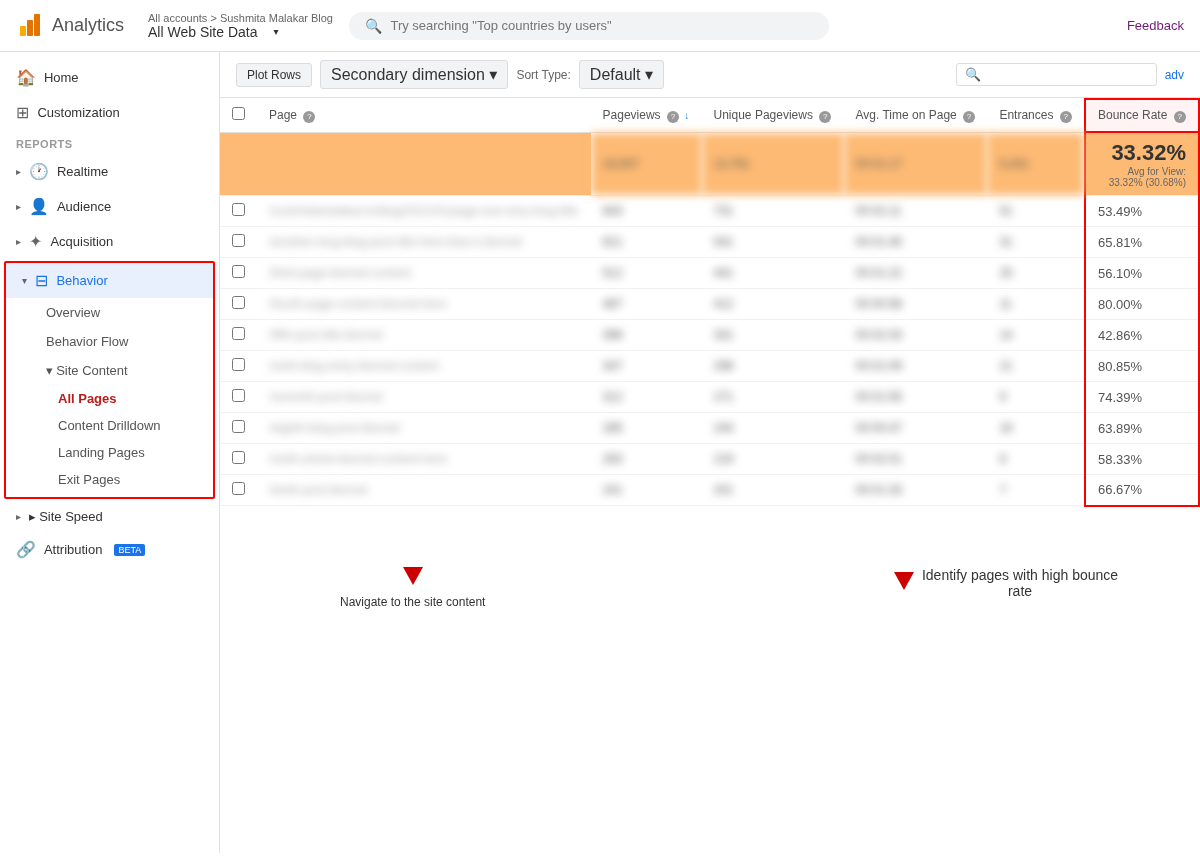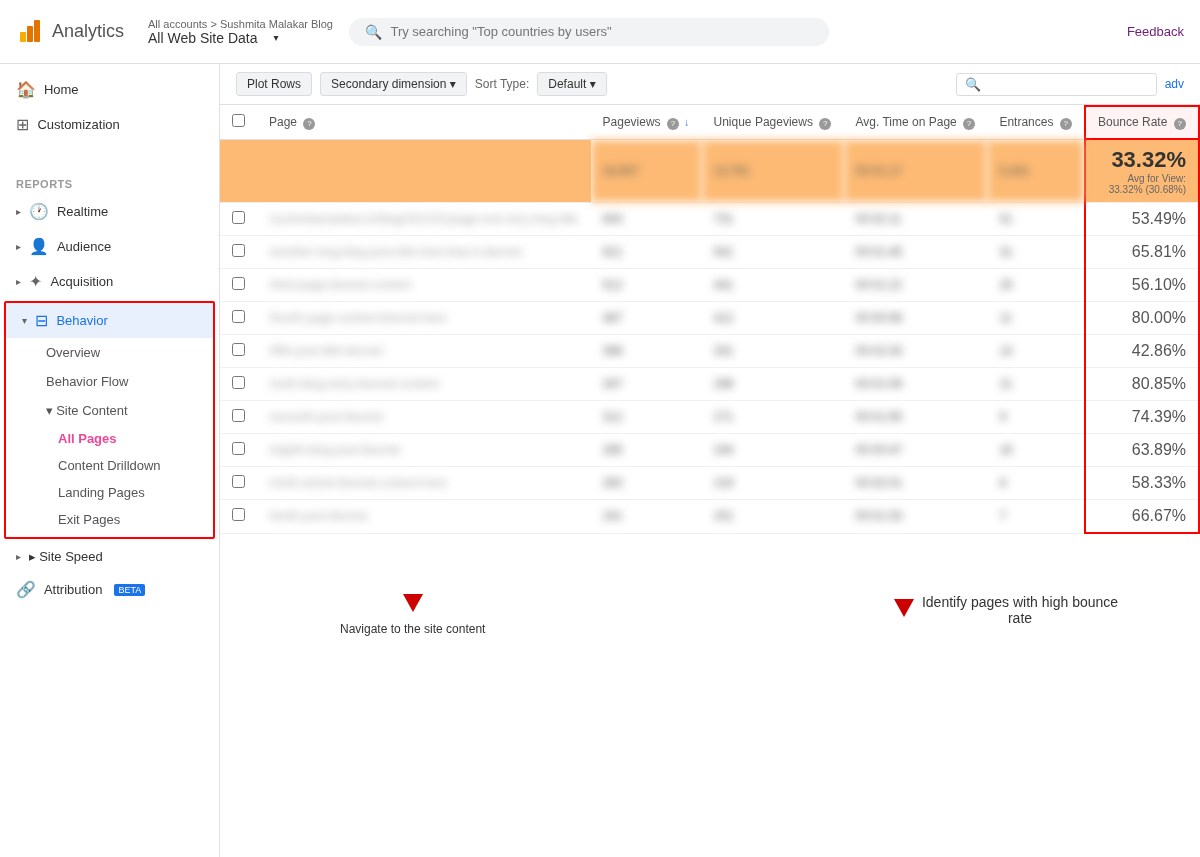--- a/index.html
+++ b/index.html
@@ -5,21 +5,21 @@
     * { box-sizing: border-box; margin: 0; padding: 0; }
     body { font-family: Arial, sans-serif; background: #fff; font-size: 13px; color: #333; }
 
     
     .top-bar {
       display: flex;
       align-items: center;
       padding: 8px 16px;
       border-bottom: 1px solid #e0e0e0;
       background: #fff;
-      height: 64px;
+      height: 52px;
     }
     .logo-area {
       display: flex;
       align-items: center;
       gap: 8px;
       margin-right: 24px;
     }
     .logo-icon {
       width: 28px;
       height: 28px;
@@ -102,35 +102,34 @@
     }
     .sidebar-item.active { background: #e8f0fe; color: #1a73e8; }
     .sidebar-item .icon { font-size: 16px; color: #666; }
     .sidebar-item.active .icon { color: #1a73e8; }
     .sidebar-section-label {
       font-size: 11px;
       color: #999;
       padding: 8px 16px 4px;
       font-weight: 600;
       letter-spacing: 0.5px;
-      margin-top: 28px;
     }
     .sub-item {
       padding: 7px 16px 7px 40px;
       cursor: pointer;
       font-size: 13px;
       color: #555;
     }
     .sub-sub-item {
       padding: 6px 16px 6px 52px;
       cursor: pointer;
       font-size: 13px;
       color: #555;
     }
-    .sub-sub-item.active { color: #ec4899; font-weight: 600; }
+    .sub-sub-item.active { color: #b91c1c; font-weight: 600; }
     .chevron { font-size: 10px; color: #666; }
 
     
     .sidebar-behavior-box {
       border: 2px solid red;
       margin: 2px 4px;
       border-radius: 2px;
       padding-bottom: 4px;
     }
 
@@ -157,21 +156,21 @@
       padding: 4px 10px;
       font-size: 12px;
       cursor: pointer;
       color: #333;
     }
     .toolbar-select {
       background: #f1f3f4;
       border: 1px solid #dadce0;
       border-radius: 3px;
       padding: 4px 10px;
-      font-size: 12px;
+      font-size: 16px;
       cursor: pointer;
       color: #333;
       display: flex;
       align-items: flex-start;
       gap: 4px;
     }
     .toolbar-label {
       font-size: 12px;
       color: #666;
     }
@@ -224,22 +223,22 @@
       margin-left: 3px;
     }
     .data-table td {
       padding: 7px 12px;
       border-bottom: 1px solid #f0f0f0;
       color: #555;
     }
     .page-link { color: #1a73e8; text-decoration: none; }
     .blurred { filter: blur(4px); color: #aaa; }
     .bounce-rate-cell {
-      text-align: right;
-      font-size: 16px;
+      text-align: left;
+      font-size: 13px;
       color: #333;
     }
     .bounce-rate-data {
       border-left: 1px solid red;
       border-right: 1px solid red;
     }
 
     
     .summary-row td {
       font-weight: 500;

